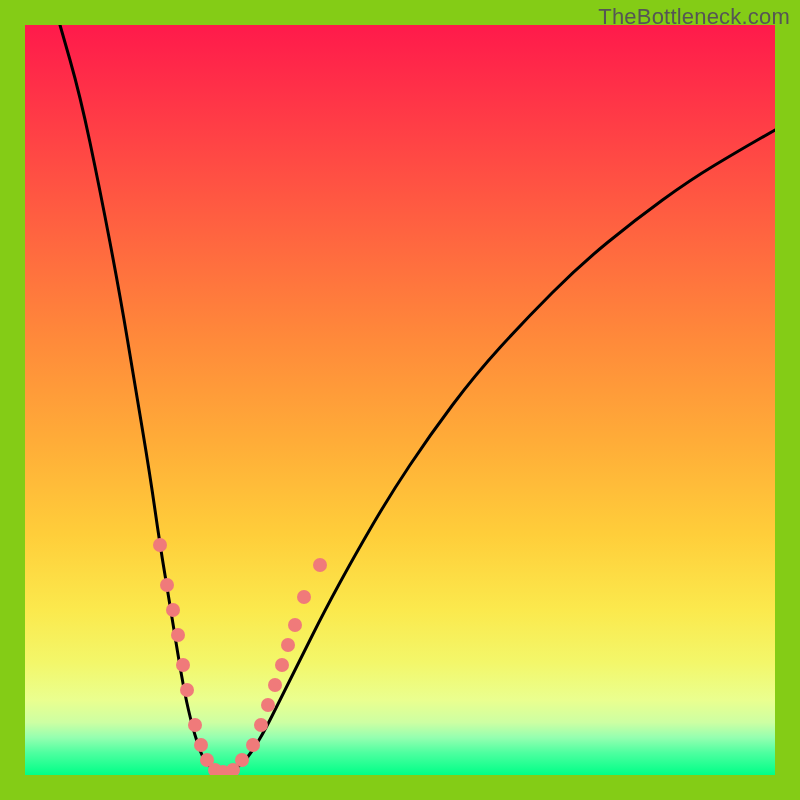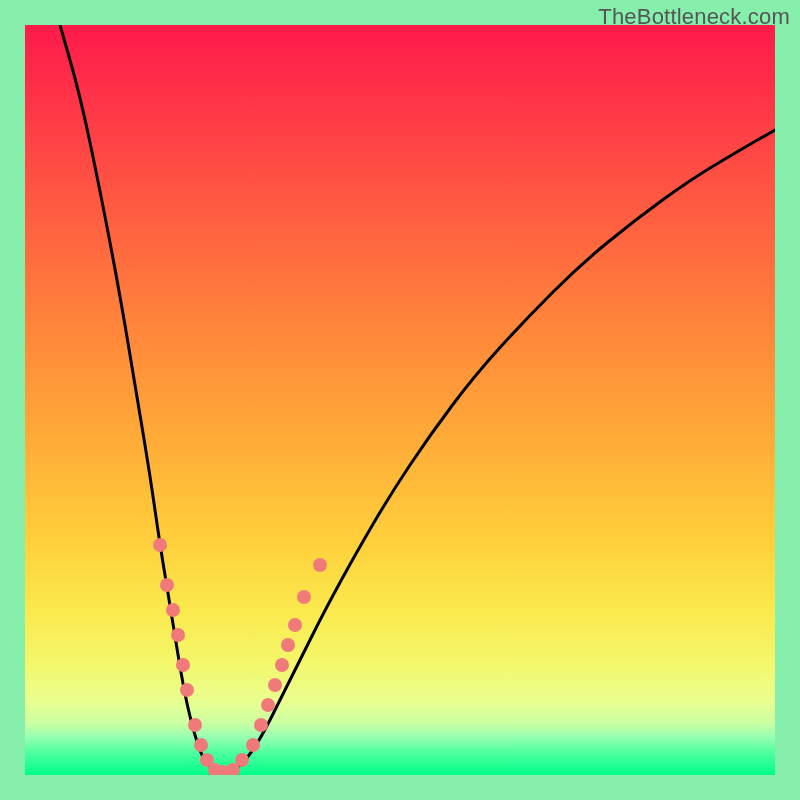--- a/index.html
+++ b/index.html
@@ -8,21 +8,21 @@
     width: 800px;
     height: 800px;
     overflow: hidden;
     background: #000;
     font-family: Arial, Helvetica, sans-serif;
   }
   .frame {
     position: absolute;
     left: 0; top: 0;
     width: 800px; height: 800px;
-    background: #86efac;
+    background: #84cc16;
   }
   .plot {
     position: absolute;
     left: 25px;
     top: 25px;
     width: 750px;
     height: 750px;
     overflow: hidden;
   }
   .gradient-bg {

